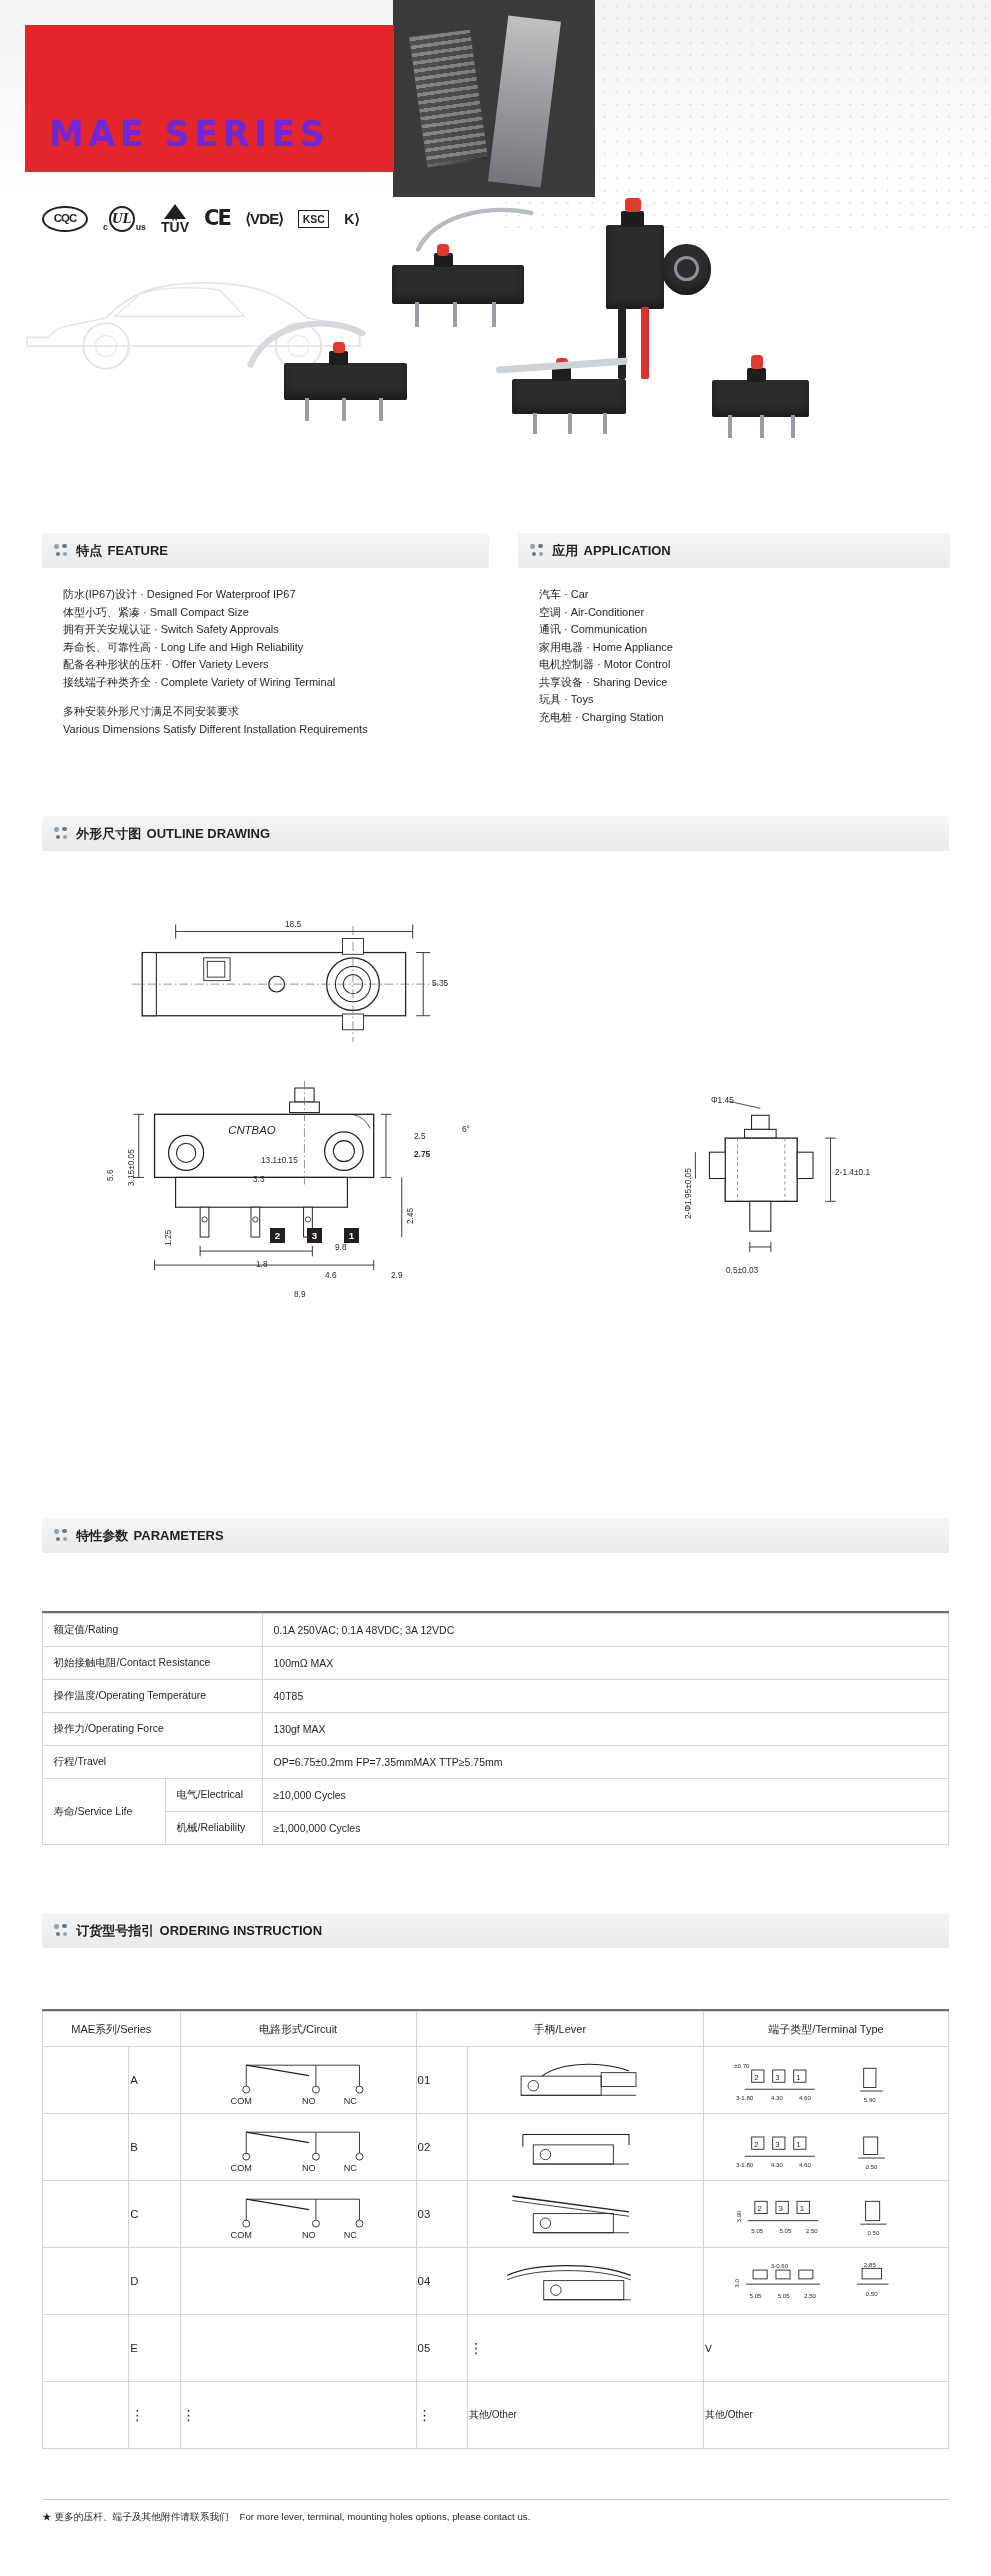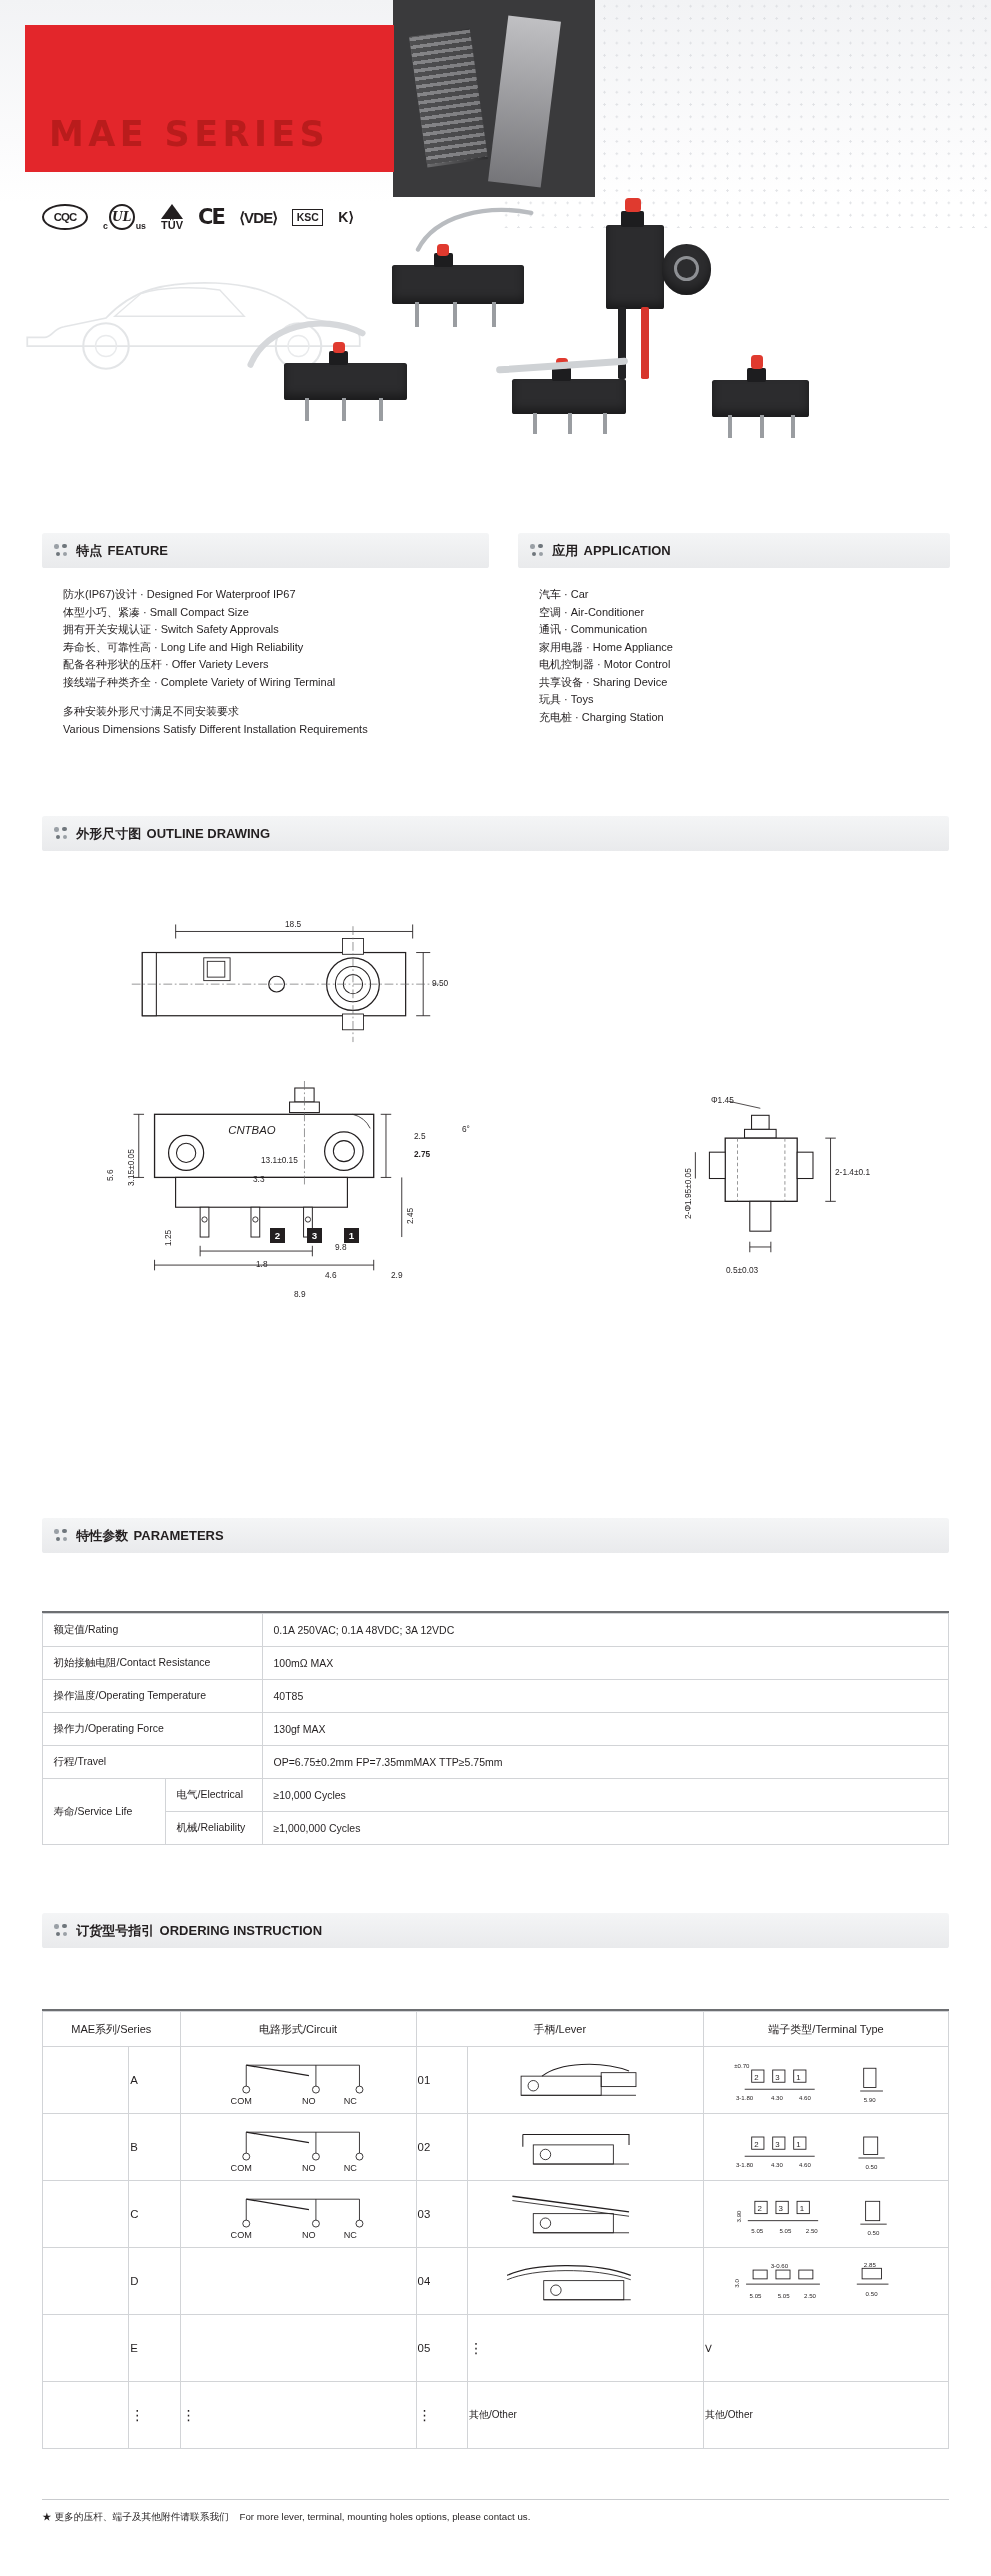--- a/index.html
+++ b/index.html
@@ -34,21 +34,21 @@
     opacity:.5;
   }
   .red-banner {
     position:absolute; left:24.6px; top:24.6px;
     width:369px; height:147px;
     background:#e3262b;
     z-index:4;
   }
   .red-banner-title {
     position:absolute; left:49px; top:114px;
-    color:#b91c1c;
+    color:#6d28d9;
     font-size:35px;
     letter-spacing:4.4px;
     font-weight:bold;
     font-family:"DejaVu Sans", sans-serif;
     z-index:5;
   }
   .hero-photo {
     position:absolute; left:393px; top:0px; width:202px; height:197px;
     background:#3a3a3c;
     overflow:hidden;
@@ -81,21 +81,21 @@
     width:46px; height:26px; border:2.2px solid #231f20; border-radius:50%;
     display:flex; align-items:center; justify-content:center;
     font-size:11.4px; letter-spacing:-0.9px;
   }
   .cert-ul { font-size:9.7px; display:flex; align-items:flex-end; gap:0.9px; }
   .cert-ul .ulmark {
     width:26px;height:26px;border:2.2px solid #231f20;border-radius:50%;
     display:flex;align-items:center;justify-content:center;font-size:12.3px;
     font-family:"DejaVu Serif", serif; font-style:italic;
   }
-  .cert-tuv { text-align:center; font-size:11px; }
+  .cert-tuv { text-align:center; font-size:14px; }
   .cert-tuv .tri {
     width:0;height:0;border-left:11.4px solid transparent;border-right:11.4px solid transparent;
     border-bottom:15px solid #231f20; margin:0 auto;
   }
   .cert-ce { font-size:21px; font-family:"DejaVu Sans", sans-serif; letter-spacing:-1.8px; }
   .cert-vde { font-size:15px; letter-spacing:-0.9px; }
   .cert-ksc { font-size:10.5px; border:1.8px solid #231f20; padding:2.6px 3.5px; }
   .cert-k { font-size:14px; }
   .switches { position:absolute; left:0; top:167px; width:991px; height:316px; z-index:5; }
   .sw { position:absolute; }
@@ -358,21 +358,21 @@
     <rect x="250" y="116" width="24" height="18" fill="#ffffff" stroke="#231f20" stroke-width="1"></rect>
 
     <line x1="342" y1="46" x2="342" y2="118" stroke="#231f20" stroke-width="1"></line>
     <line x1="334" y1="46" x2="350" y2="46" stroke="#231f20" stroke-width="1"></line>
     <line x1="334" y1="118" x2="350" y2="118" stroke="#231f20" stroke-width="1"></line>
 
     <line x1="10" y1="82" x2="360" y2="82" stroke="#6a6a6c" stroke-width=".8" stroke-dasharray="10 3 2 3"></line>
     <line x1="262" y1="16" x2="262" y2="148" stroke="#6a6a6c" stroke-width=".8" stroke-dasharray="10 3 2 3"></line>
   </svg>
   <div class="dim-txt" style="left:285px; top:42px;">18.5</div>
-  <div class="dim-txt" style="left:432px; top:101px;">9.50</div>
+  <div class="dim-txt" style="left:432px; top:101px;">5.35</div>
 
   <svg style="position:absolute; left:123px; top:202px;" width="412" height="281" viewBox="0 0 470 320">
 
     <rect x="196" y="10" width="22" height="16" fill="#ffffff" stroke="#231f20" stroke-width="1.2"></rect>
     <rect x="190" y="26" width="34" height="12" fill="#ffffff" stroke="#231f20" stroke-width="1.2"></rect>
 
     <rect x="36" y="40" width="250" height="72" fill="#ffffff" stroke="#231f20" stroke-width="1.5"></rect>
 
     <text x="120" y="62" font-family="Liberation Sans, sans-serif" font-size="13" font-style="italic" fill="#231f20">CNTBAO</text>
 

